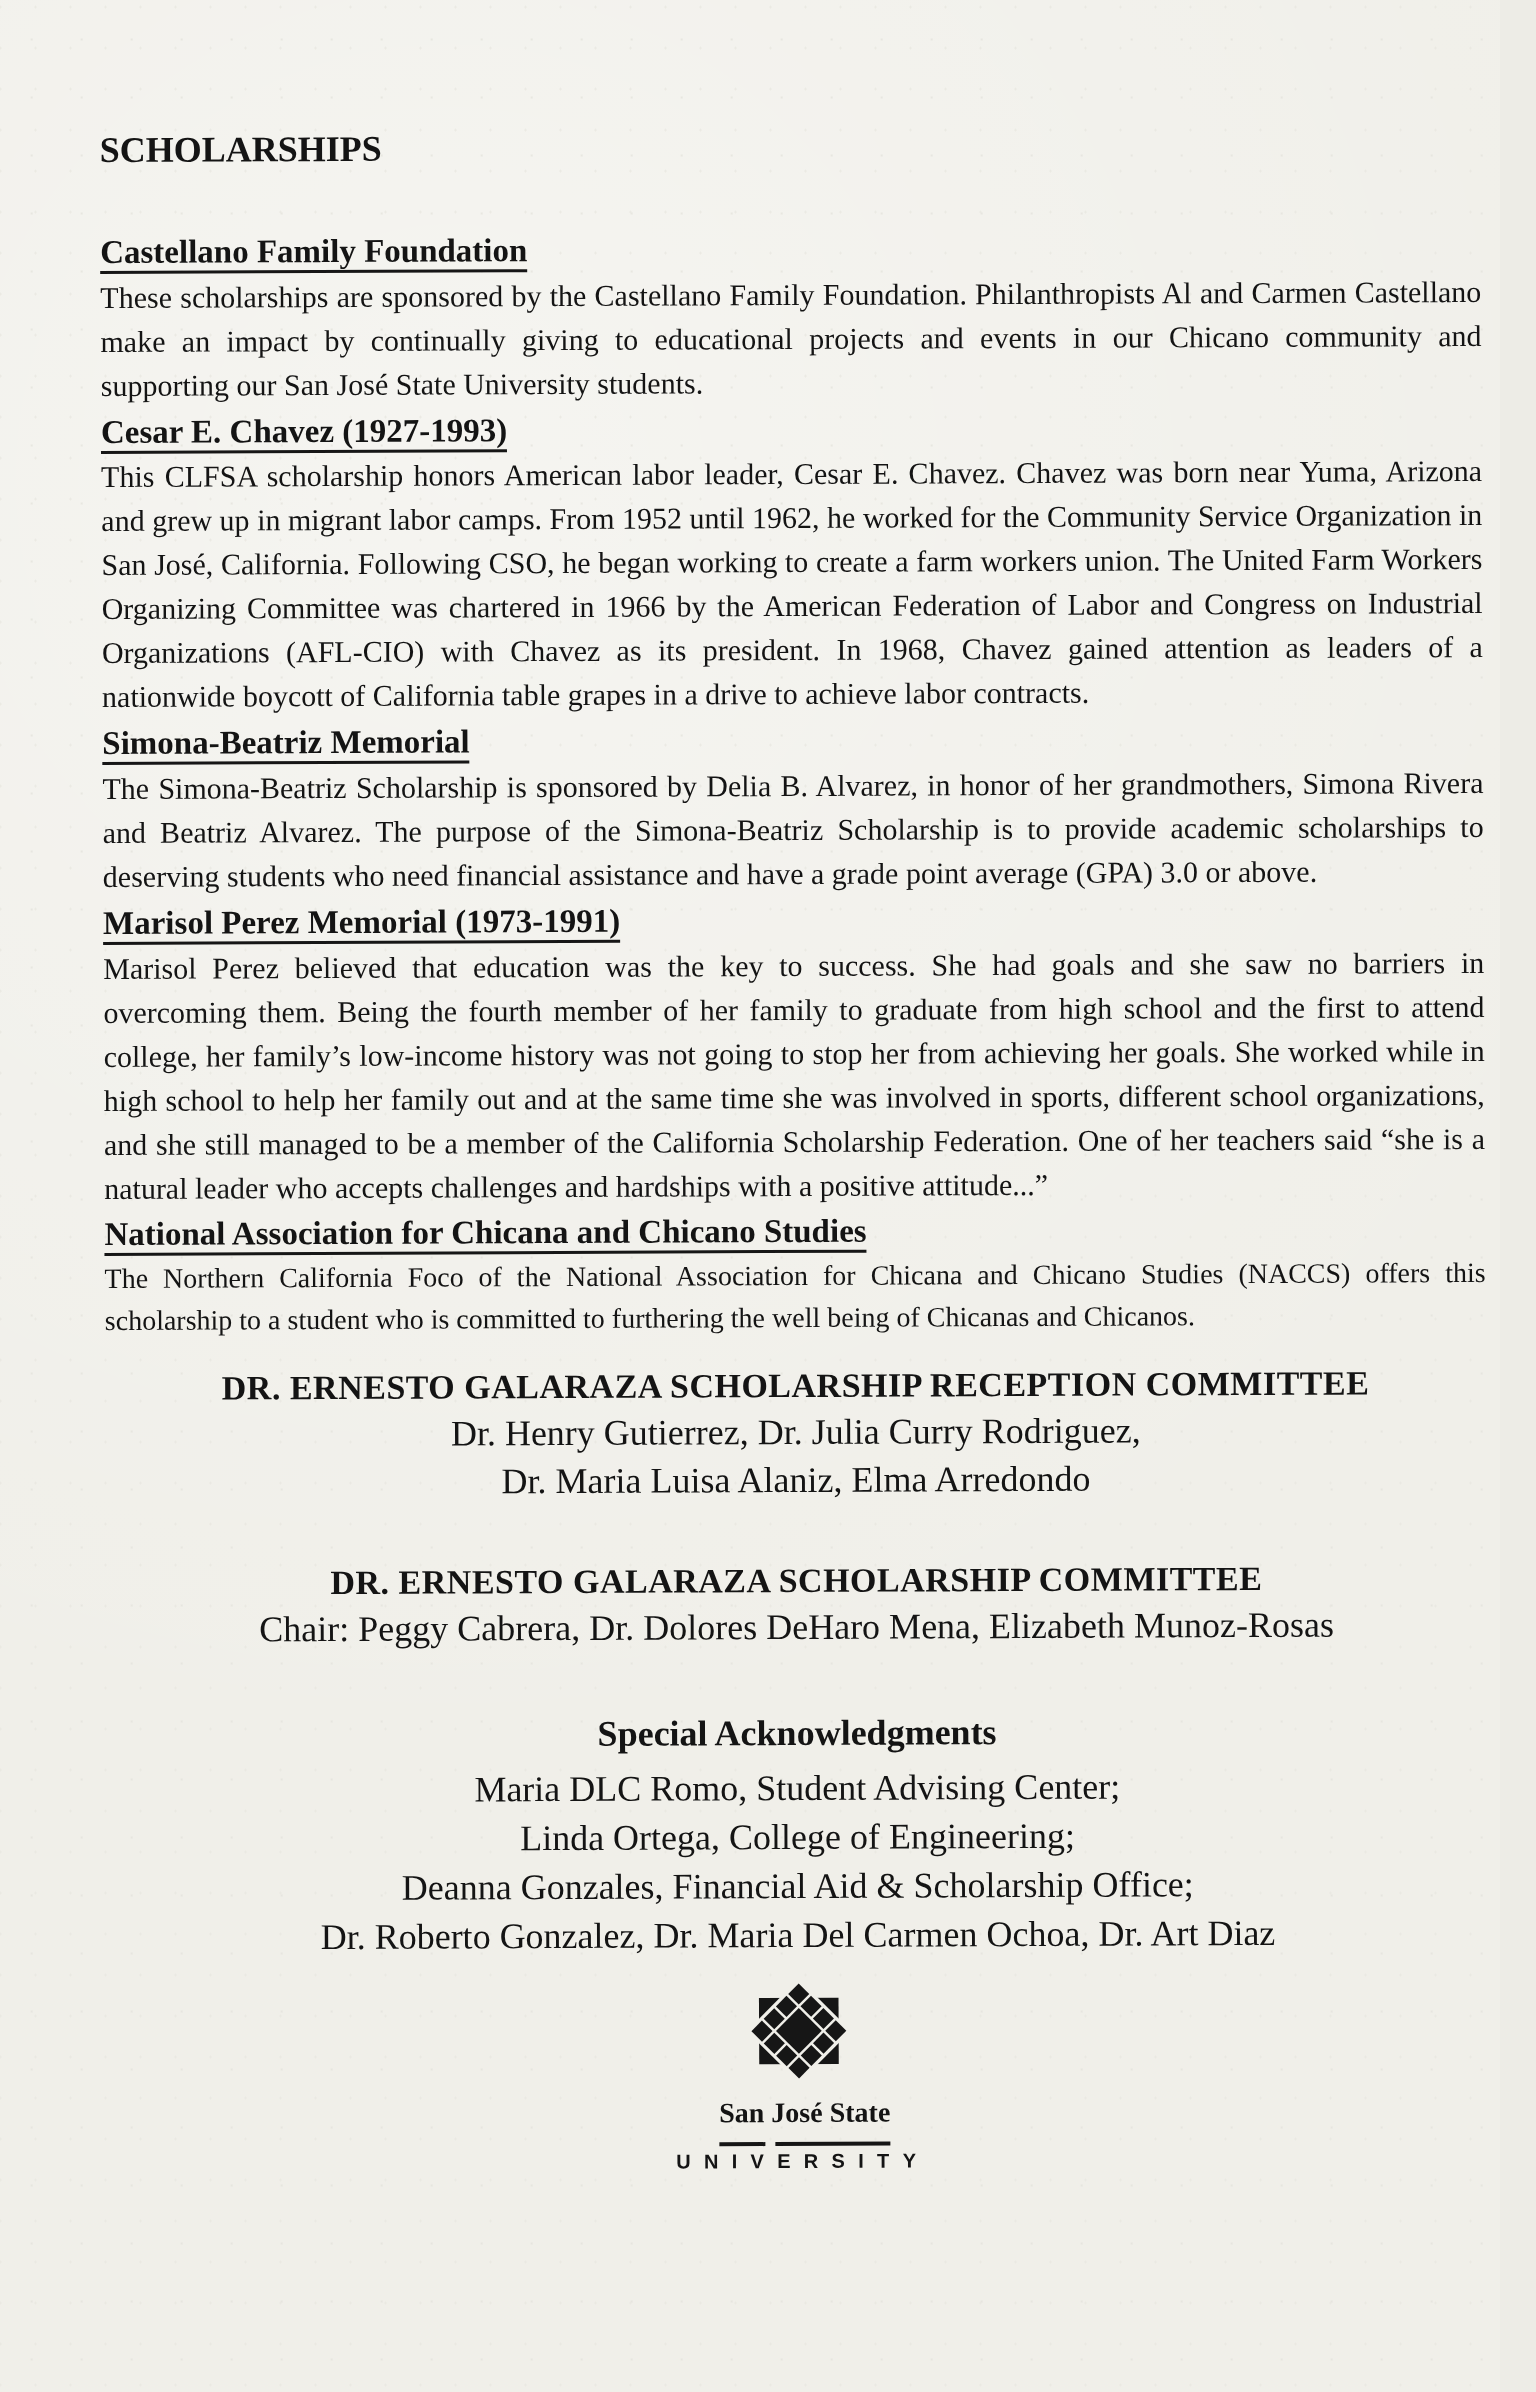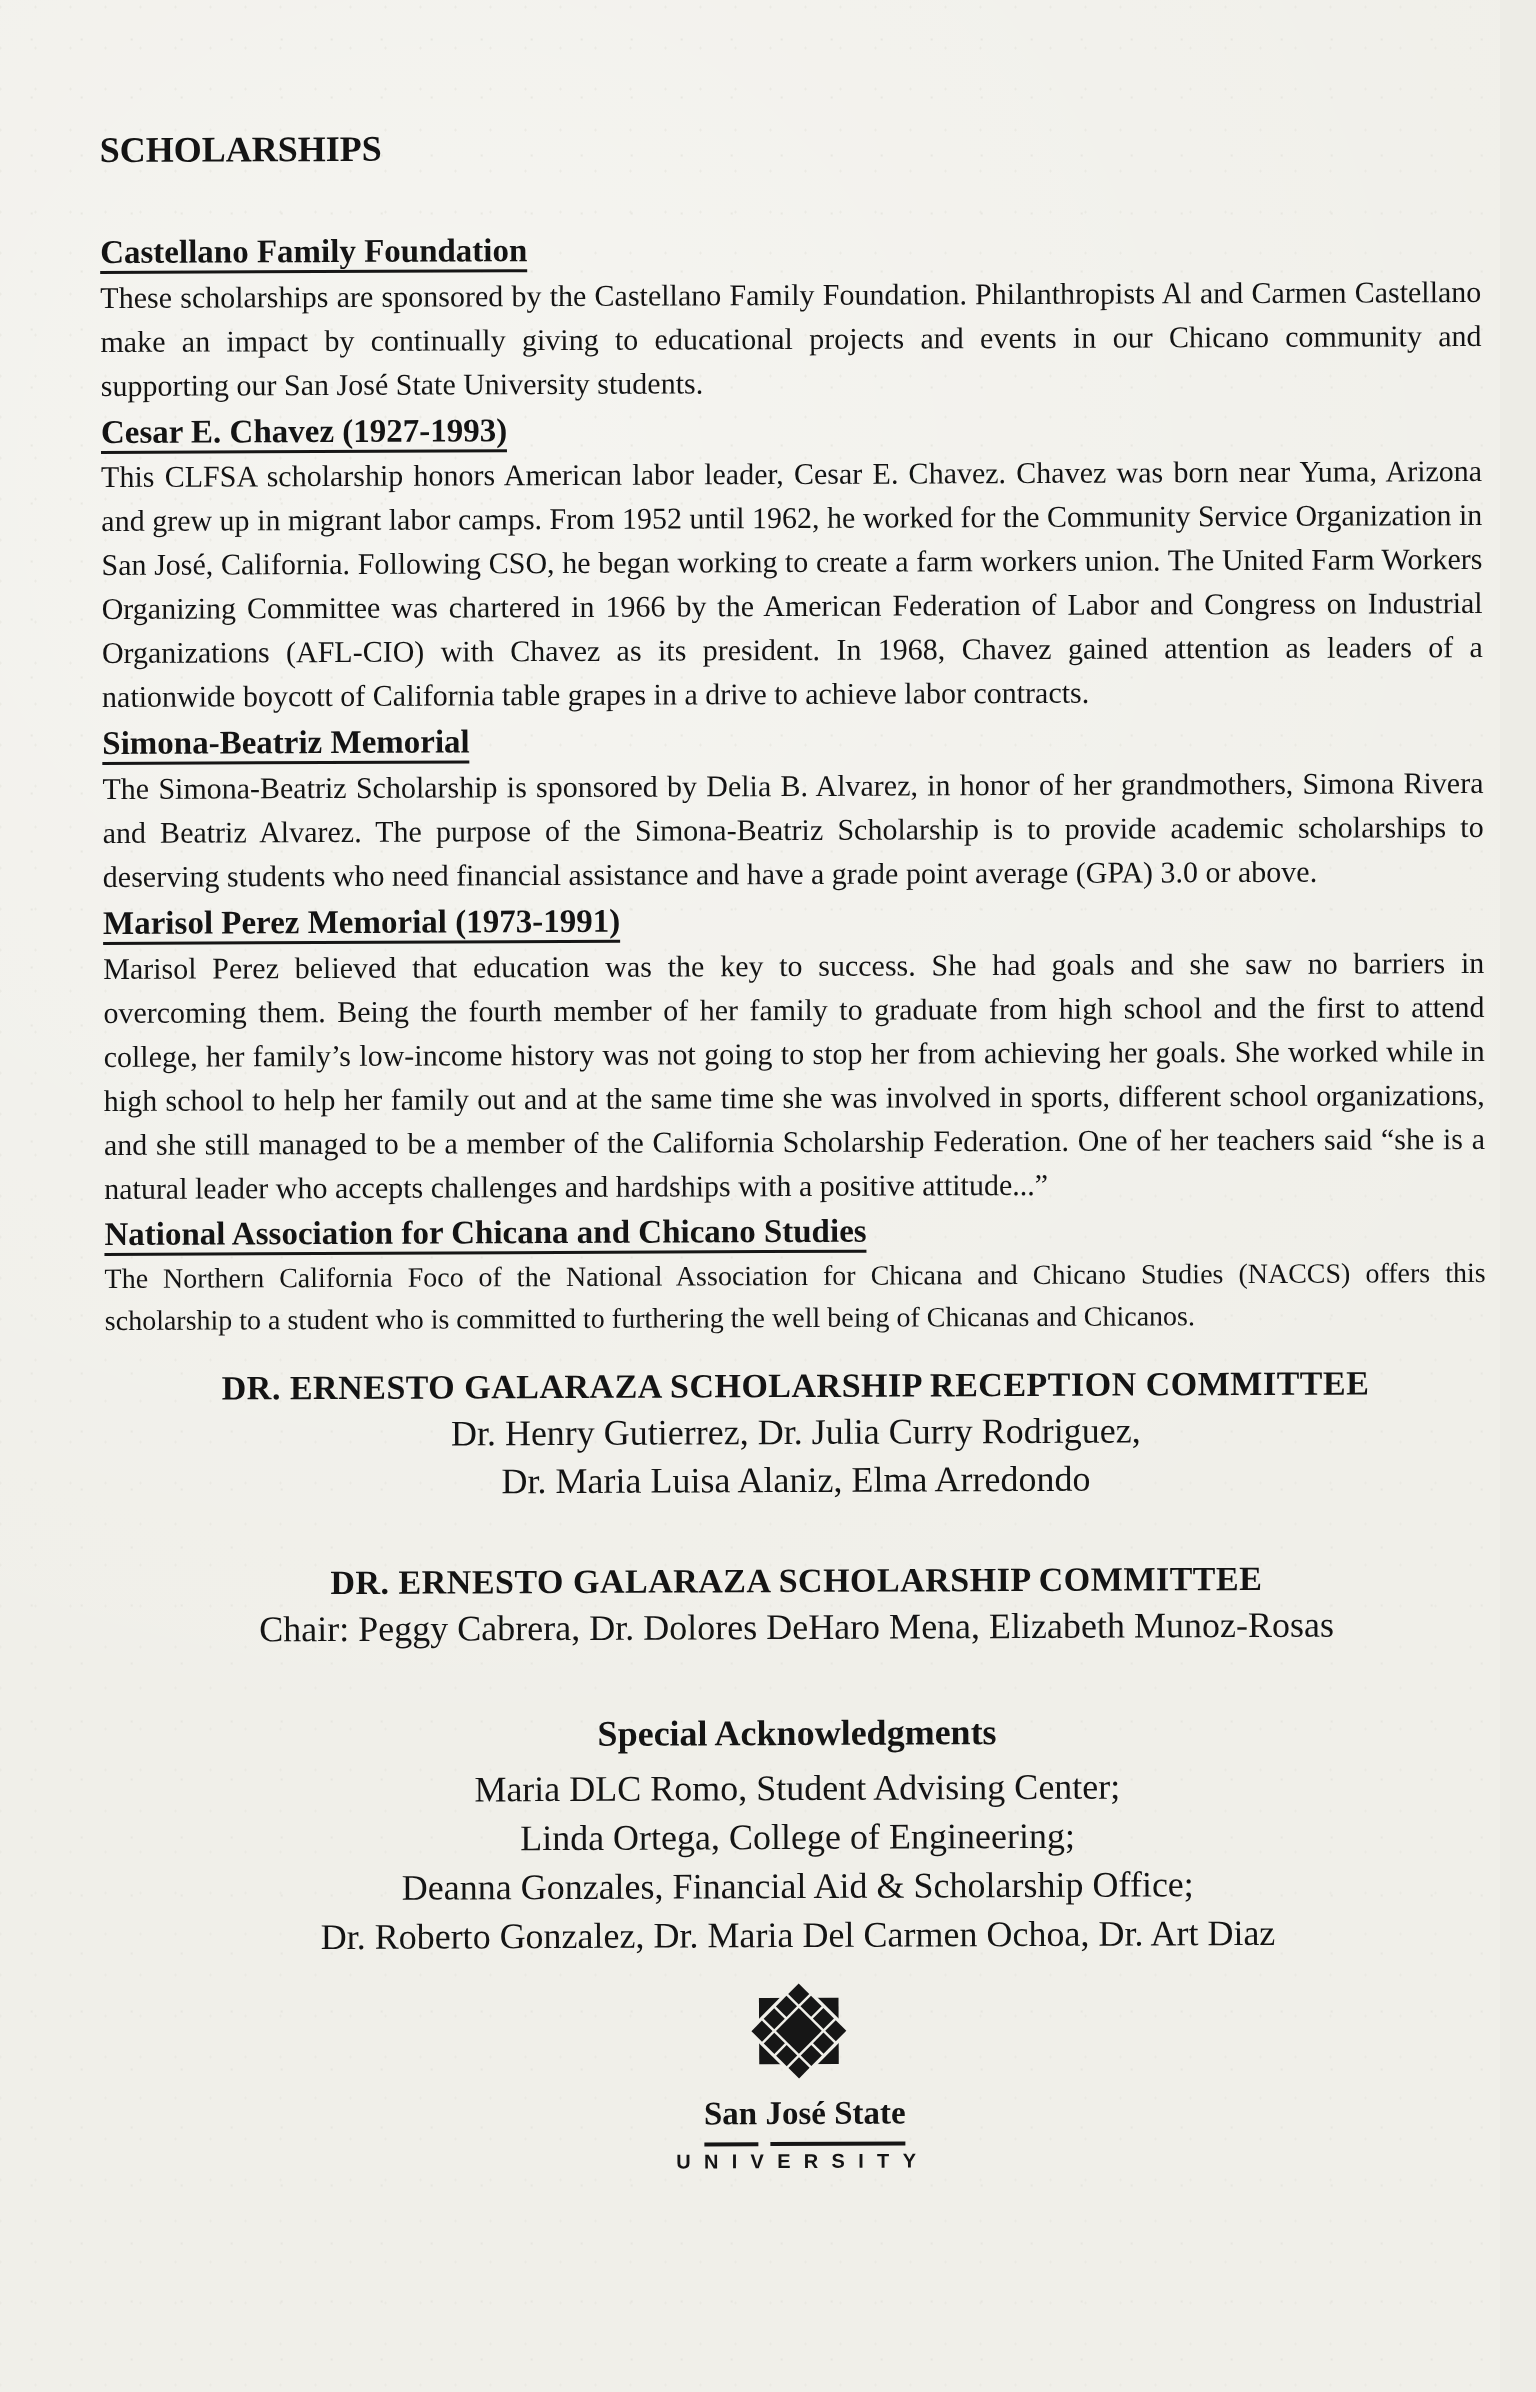--- a/index.html
+++ b/index.html
@@ -86,21 +86,21 @@
     font-size: 36px;
     line-height: 46px;
     font-weight: bold;
   }
   .ack p { margin: 0; font-size: 36px; line-height: 49px; }
   .logo { margin-top: 13.3px; text-align: center; }
   .logo-mark { display: block; margin: 0 auto; }
   .logo-wordmark {
     display: inline-block;
     position: relative;
-    font-size: 33px;
+    font-size: 28px;
     line-height: 48px;
     font-weight: bold;
     padding-bottom: 8.6px;
     letter-spacing: 0px;
     margin-left: 12px;
   }
   .logo-wordmark .bar {
     position: absolute;
     bottom: 0; height: 3.8px;
     background: #161616;

